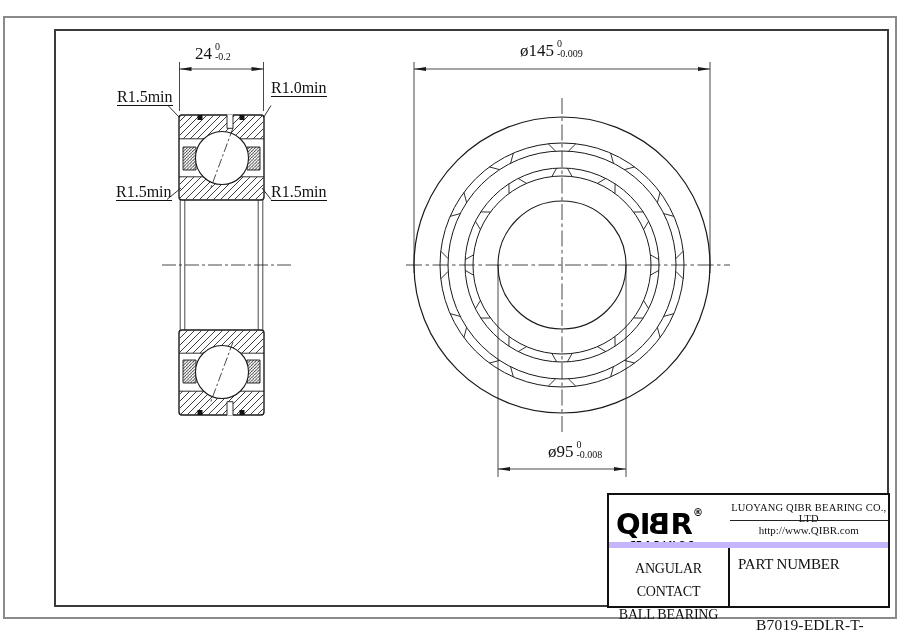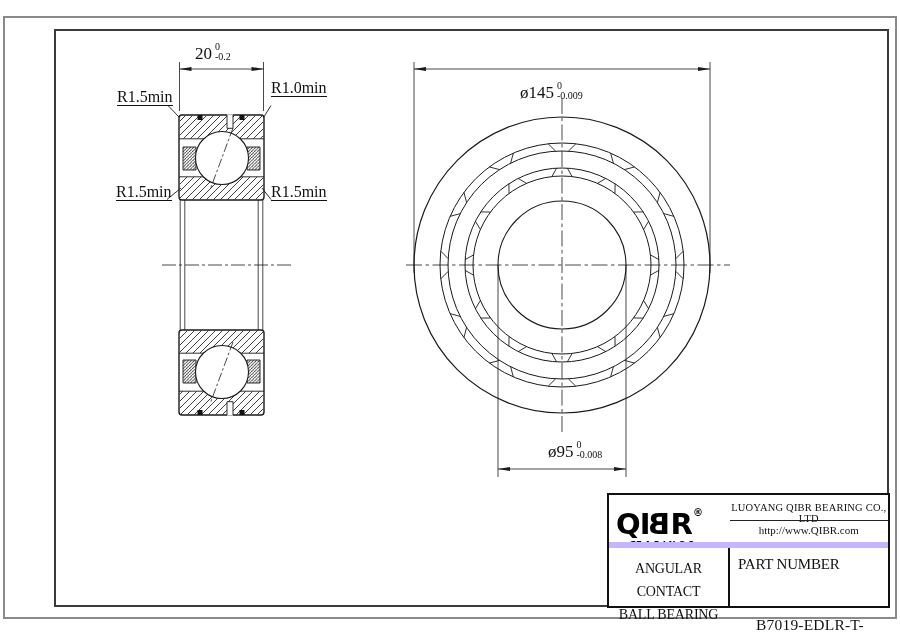--- a/index.html
+++ b/index.html
@@ -196,28 +196,28 @@
         <line x1="498" y1="265" x2="498" y2="477"></line>
         <line x1="626" y1="265" x2="626" y2="477"></line>
         <line x1="498" y1="469" x2="626" y2="469"></line>
         <polygon points="498,469 510,466.9 510,471.1" fill="#1a1a1a" stroke="none"></polygon>
         <polygon points="626,469 614,466.9 614,471.1" fill="#1a1a1a" stroke="none"></polygon>
       </g>
     </g>
   </svg>
 
   <div class="dim" style="left:195px;top:45px;">
-    <span>20</span>
+    <span>24</span>
     <span class="tol">
       <span>0</span>
       <span>-0.2</span>
     </span>
   </div>
 
-  <div class="dim" style="left:520px;top:42px;margin-top:42px;">
+  <div class="dim" style="left:520px;top:42px;">
     <span>ø145</span>
     <span class="tol">
       <span>0</span>
       <span>-0.009</span>
     </span>
   </div>
 
   <div class="dim" style="left:521px;top:443px;margin-left:27px;">
     <span>ø95</span>
     <span class="tol">

